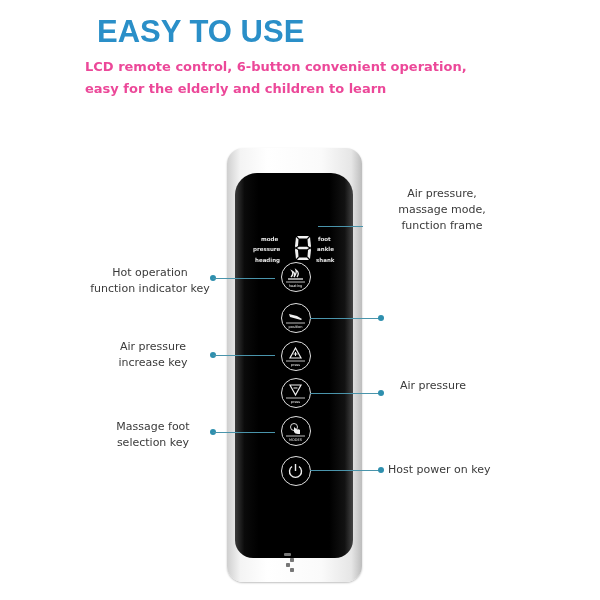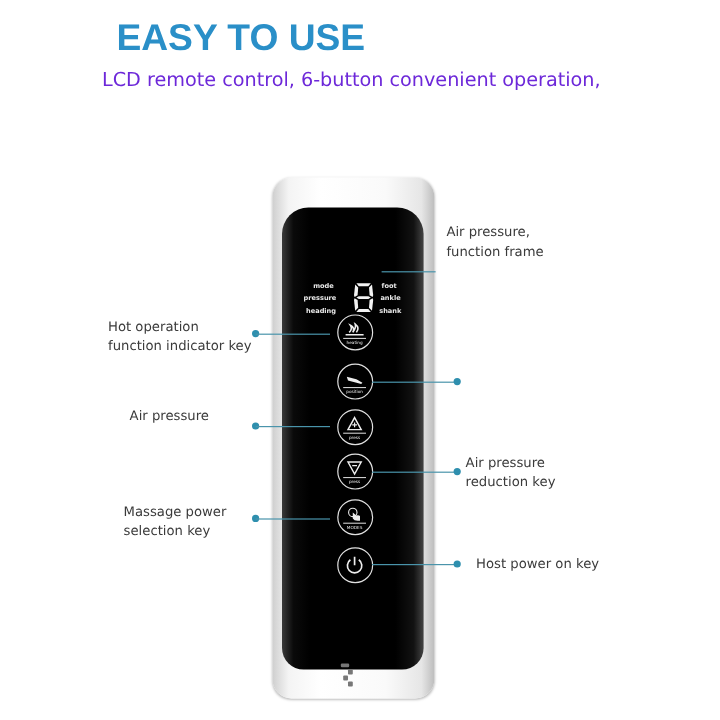--- a/index.html
+++ b/index.html
@@ -1,38 +1,39 @@
 <!DOCTYPE html>
 <html><head>
 <meta charset="utf-8">
 <style>
   html, body { margin:0; padding:0; }
   body { width:600px; height:600px; background:#ffffff; position:relative; overflow:hidden; font-family:"Liberation Sans", sans-serif; }
   .title { position:absolute; left:84px; top:14px; font-family:"Liberation Sans", sans-serif; font-weight:bold; font-size:31px; letter-spacing:0px; color:#2a8fc8;margin-left:13px; }
-  .subtitle { position:absolute; left:85px; top:56px; font-family:"DejaVu Sans", sans-serif; font-size:16px; line-height:22px; color:#6d28d9; }
+  .subtitle { position:absolute; left:85px; top:56px; font-family:"DejaVu Sans", sans-serif; font-size:13px; line-height:22px; color:#ec4899;font-weight:bold; }
   .device { position:absolute; left:227px; top:148px; width:135px; height:434px; border-radius:16px;
     background:linear-gradient(90deg,#cfcfcf 0%,#f4f4f4 10%,#ffffff 30%,#fafafa 70%,#e6e6e6 92%,#bdbdbd 100%);
     box-shadow:0 1px 2px rgba(0,0,0,0.25); }
   .panel { position:absolute; left:8px; top:25px; width:118px; height:385px; border-radius:22px 22px 18px 18px;
     background:linear-gradient(90deg,#3a3a3a 0%,#0a0a0a 8%,#000000 20%,#000000 80%,#121212 93%,#444 100%); }
   .lcd-label { position:absolute; color:#e8e8e8; font-family:"DejaVu Sans", sans-serif; font-size:5.5px; font-weight:bold; }
   .digit { position:absolute; left:57px; top:62px; width:22px; height:26px; }
   .btn { position:absolute; left:46px; width:30px; height:30px; border:1.5px solid #e0e0e0; border-radius:50%; box-sizing:border-box; }
   .btn svg { position:absolute; left:0; top:0; }
   .logo { position:absolute; left:56px; top:404px; width:14px; height:22px; }
-  .label { position:absolute; font-family:"DejaVu Sans", sans-serif; font-size:11px; line-height:16px; color:#3a3a3a; }
+  .label { position:absolute; font-family:"DejaVu Sans", sans-serif; font-size:11px; line-height:16px; color:#3a3a3a; text-align:center; }
   .line { position:absolute; height:1px; background:#4a94ab; }
   .dot { position:absolute; width:6px; height:6px; border-radius:50%; background:#2e8fae; }
 </style>
 </head>
 <body>
 
 <div class="title">EASY TO USE</div>
 <div class="subtitle">
   <div>LCD remote control, 6-button convenient operation,</div>
+  <div>easy for the elderly and children to learn</div>
 </div>
 
 <div class="device">
   <div class="panel">
 
     <div class="lcd-label" style="left:26px;top:63px;">mode</div>
     <div class="lcd-label" style="left:18px;top:73px;">pressure</div>
     <div class="lcd-label" style="left:20px;top:84px;">heading</div>
     <div class="lcd-label" style="left:83px;top:63px;">foot</div>
     <div class="lcd-label" style="left:82px;top:73px;">ankle</div>
@@ -101,52 +102,53 @@
     <rect x="1" y="1" width="7" height="3" rx="1" fill="#777"></rect>
     <rect x="7" y="6" width="4" height="4" rx="0.8" fill="#777"></rect>
     <rect x="3" y="11" width="4" height="4" rx="0.8" fill="#777"></rect>
     <rect x="7" y="16" width="4" height="4" rx="0.8" fill="#777"></rect>
   </svg>
 </div>
 
 <div class="line" style="left:318px;top:226px;width:45px;"></div>
 <div class="label" style="left:372px;top:186px;width:140px;">
   <div>Air pressure,</div>
+  <div>massage mode,</div>
   <div>function frame</div>
 </div>
 
 <div class="dot" style="left:210px;top:275px;"></div>
 <div class="line" style="left:213px;top:278px;width:62px;"></div>
 <div class="label" style="left:90px;top:265px;width:120px;">
   <div>Hot operation</div>
   <div>function indicator key</div>
 </div>
 
 <div class="line" style="left:310px;top:318px;width:71px;"></div>
 <div class="dot" style="left:378px;top:315px;"></div>
 <div class="label" style="left:386px;top:303px;width:100px;">
 </div>
 
 <div class="dot" style="left:210px;top:352px;"></div>
 <div class="line" style="left:213px;top:355px;width:62px;"></div>
 <div class="label" style="left:108px;top:339px;width:90px;">
   <div>Air pressure</div>
+  <div>increase key</div>
 </div>
 
 <div class="line" style="left:310px;top:393px;width:71px;"></div>
 <div class="dot" style="left:378px;top:390px;"></div>
 <div class="label" style="left:388px;top:378px;width:90px;">
   <div>Air pressure</div>
-  <div>reduction key</div>
 </div>
 
 <div class="dot" style="left:210px;top:429px;"></div>
 <div class="line" style="left:213px;top:432px;width:62px;"></div>
 <div class="label" style="left:103px;top:419px;width:100px;">
-  <div>Massage power</div>
+  <div>Massage foot</div>
   <div>selection key</div>
 </div>
 
 <div class="line" style="left:310px;top:470px;width:71px;"></div>
 <div class="dot" style="left:378px;top:467px;"></div>
-<div class="label" style="left:388px;top:462px;width:120px;text-align:center;">
+<div class="label" style="left:388px;top:462px;width:120px;text-align:left;">
   <div>Host power on key</div>
 </div>
 
 </body></html>

